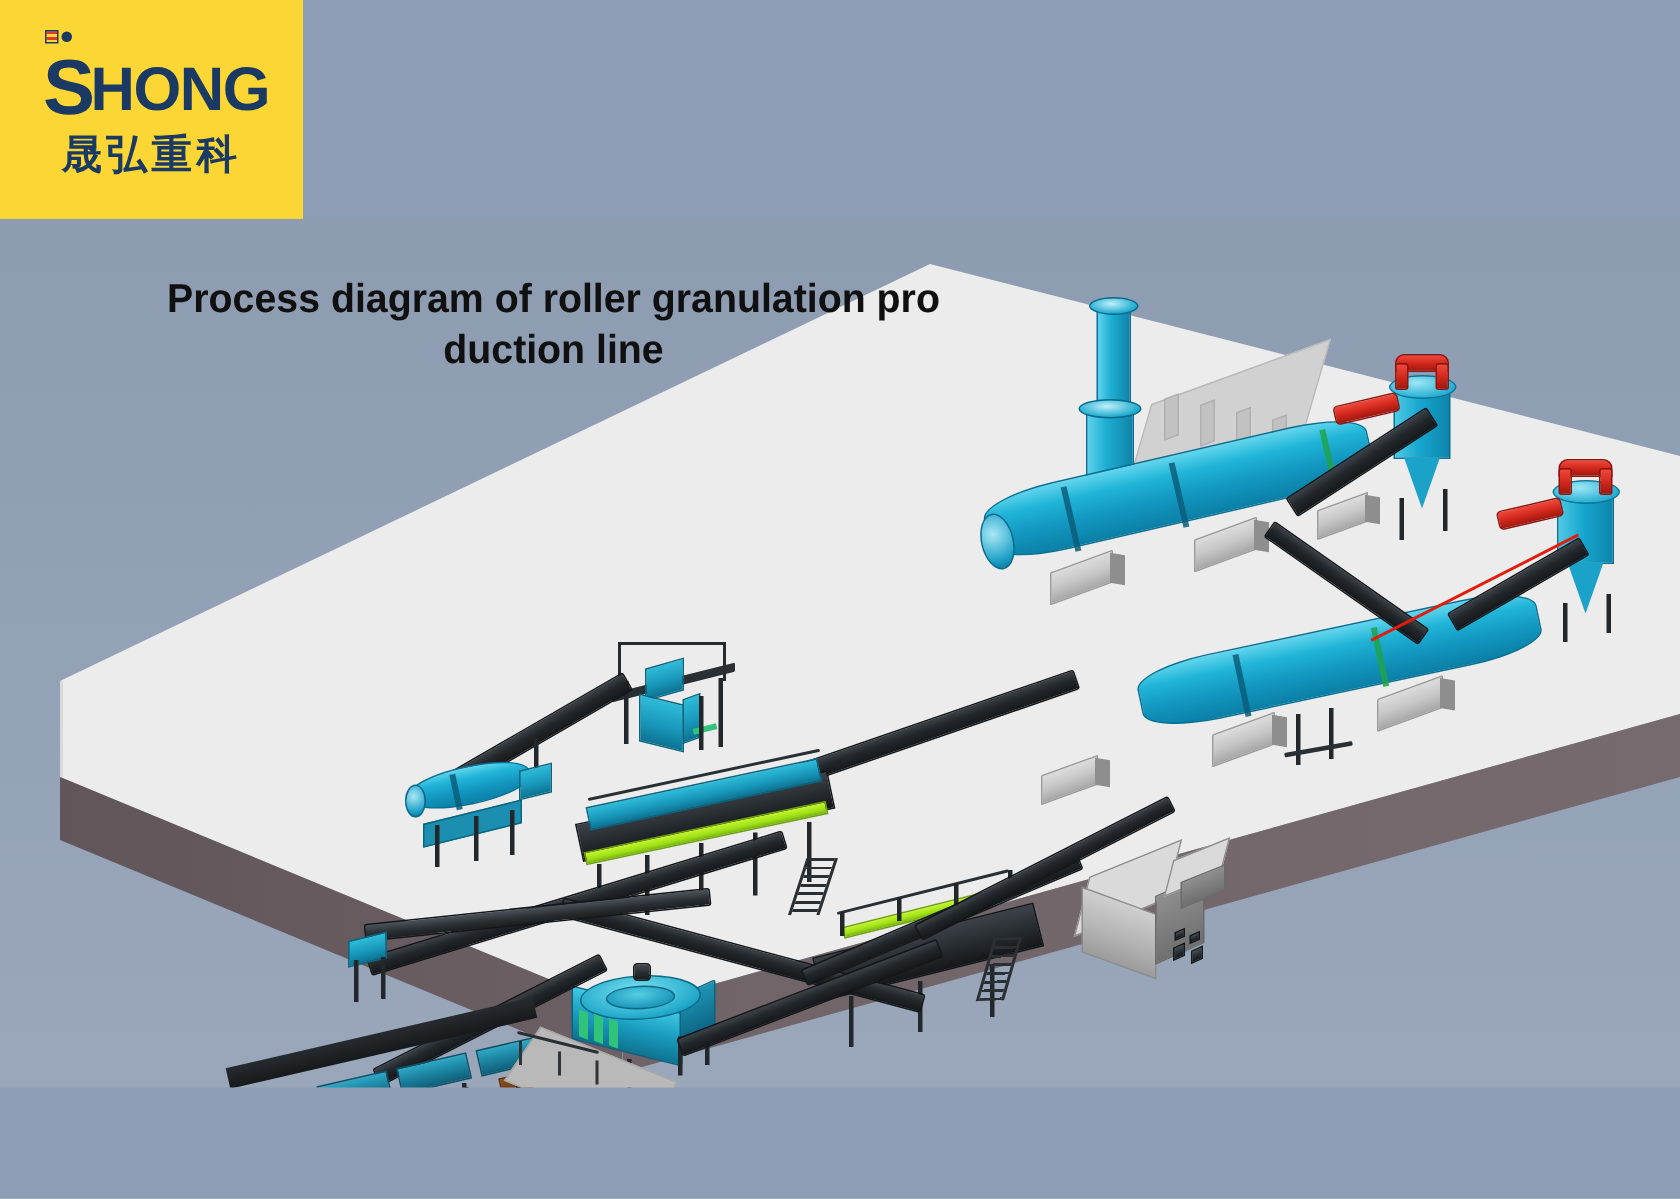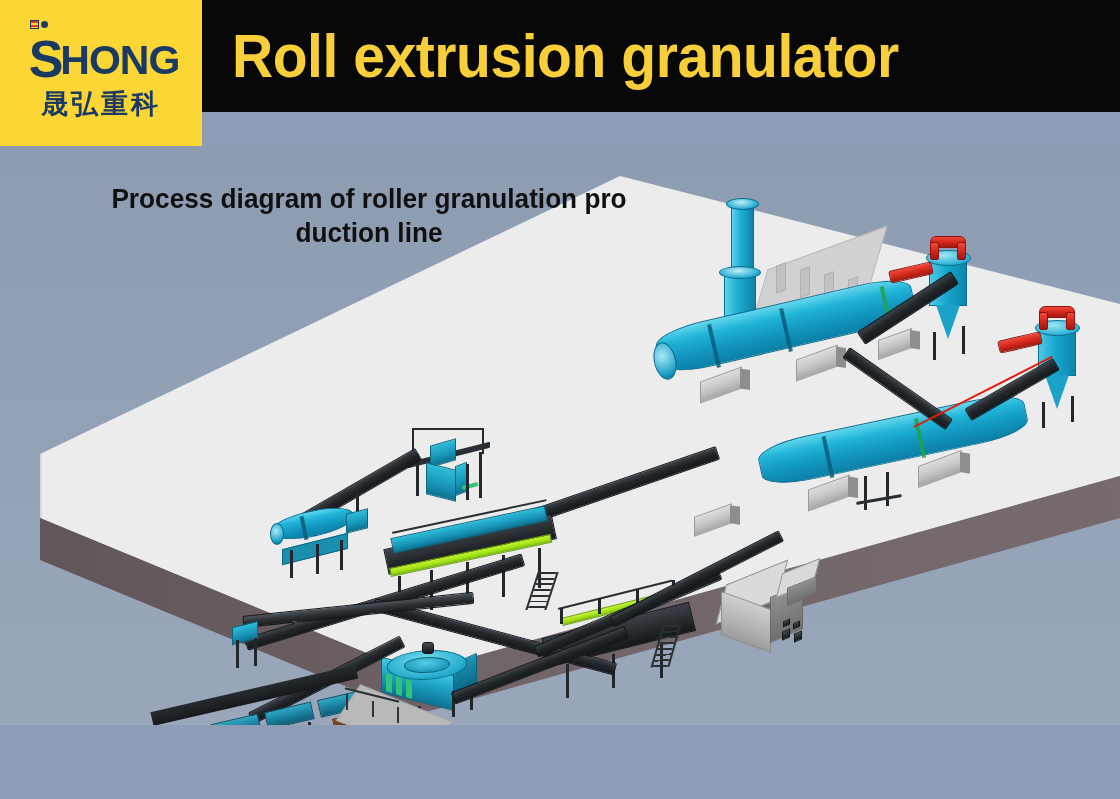--- a/index.html
+++ b/index.html
@@ -16,21 +16,21 @@
     width: 1120px;
     height: 799px;
     overflow: hidden;
   }
 
   
   .header {
     position: absolute;
     left: 0; top: 0;
     width: 1120px;
-    height: 112px;
+    height: 140px;
     display: flex;
     align-items: stretch;
   }
   .logo-box {
     width: 202px;
     height: 146px;
     background: #fcd634;
     position: relative;
     flex: none;
     display: flex;
@@ -363,23 +363,20 @@
 
     <div class="logo-box">
       <div class="logo-mark">
         <span class="bars"></span>
         <span class="dot"></span>
       </div>
       <div class="logo-wordmark"><span class="big-s">S</span><span>HONG</span></div>
       <div class="logo-cn">晟弘重科</div>
     </div>
 
-    <div class="title-box">
-      <div class="title-text">Roll extrusion granulator</div>
-    </div>
   </div>
 
   <div class="scene">
 
     <div class="slab">
       <div class="slab-top"></div>
       <div class="slab-front"></div>
       <div class="slab-right"></div>
       <div class="slab-left"></div>
     </div>

